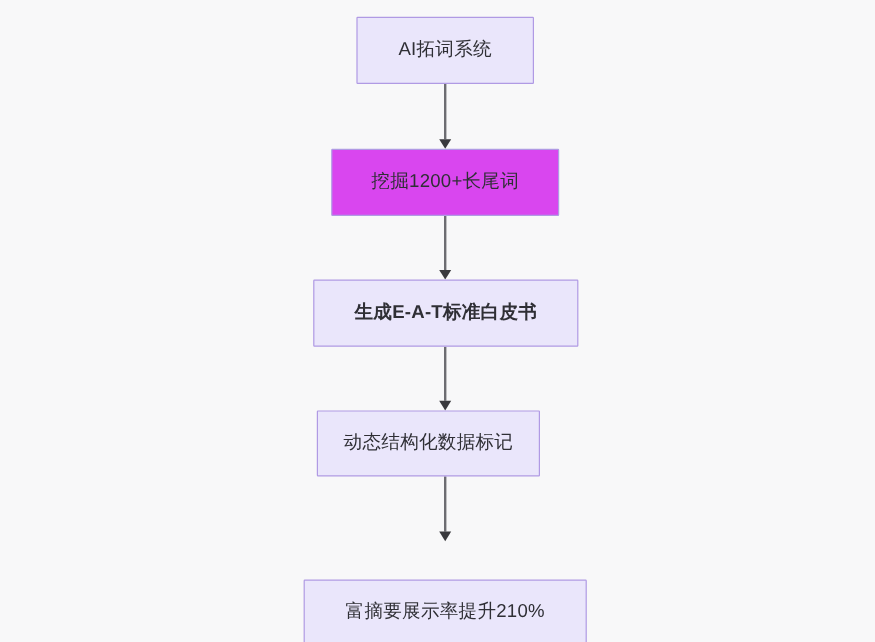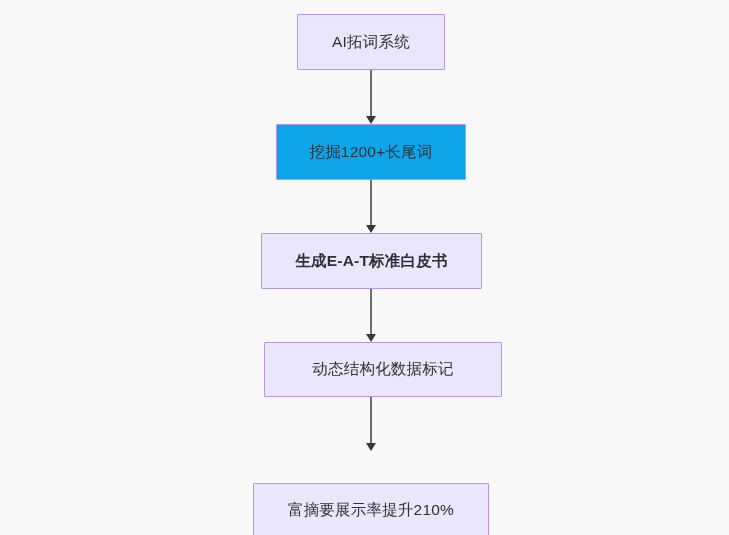--- a/index.html
+++ b/index.html
@@ -76,25 +76,25 @@
       <div class="edge-line" style="height: 45px; background: rgb(109, 109, 114);"></div>
       <div class="edge-arrow" style="top: 45px; border-top-color: rgb(57, 57, 61);"></div>
     </div>
     <div class="edge" style="left: 371px; top: 397px;">
       <div class="edge-line" style="height: 46px; background: rgb(109, 109, 114);"></div>
       <div class="edge-arrow" style="top: 46px; border-top-color: rgb(57, 57, 61);"></div>
     </div>
     <div class="node" style="left: 297px; top: 14px; width: 148px; height: 56px; background: rgb(234, 230, 251); border-color: rgb(176, 154, 228); color: rgb(47, 47, 53);">
       <span class="node-label">AI拓词系统</span>
     </div>
-    <div class="node" style="left: 276px; top: 124px; width: 190px; height: 56px; background: #0ea5e9; border-color: rgb(176, 154, 228); color: rgb(47, 47, 53);">
+    <div class="node" style="left: 276px; top: 124px; width: 190px; height: 56px; background: #d946ef; border-color: rgb(176, 154, 228); color: rgb(47, 47, 53);">
       <span class="node-label">挖掘1200+长尾词</span>
     </div>
     <div class="node" style="left: 261px; top: 233px; width: 221px; height: 56px; background: rgb(234, 230, 251); border-color: rgb(176, 154, 228); color: rgb(47, 47, 53); font-weight: bold;">
       <span class="node-label">生成E-A-T标准白皮书</span>
     </div>
-    <div class="node" style="left: 264px; top: 342px; width: 238px; height: 55px; background: rgb(234, 230, 251); border-color: rgb(176, 154, 228); color: rgb(47, 47, 53);">
+    <div class="node" style="left: 264px; top: 342px; width: 186px; height: 55px; background: rgb(234, 230, 251); border-color: rgb(176, 154, 228); color: rgb(47, 47, 53);">
       <span class="node-label">动态结构化数据标记</span>
     </div>
     <div class="node" style="left: 253px; top: 451px; width: 236px; height: 55px; background: rgb(234, 230, 251); border-color: rgb(176, 154, 228); color: rgb(47, 47, 53); margin-top: 32px;">
       <span class="node-label">富摘要展示率提升210%</span>
     </div>
   </div>
 
 </body></html>

